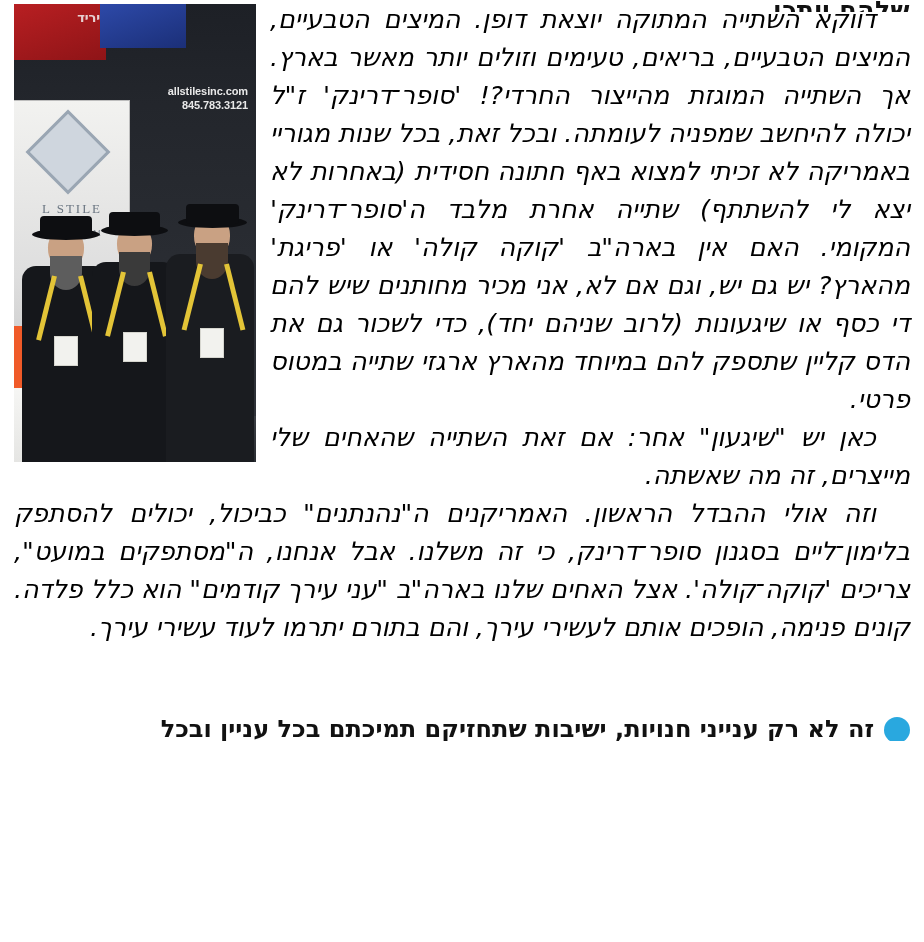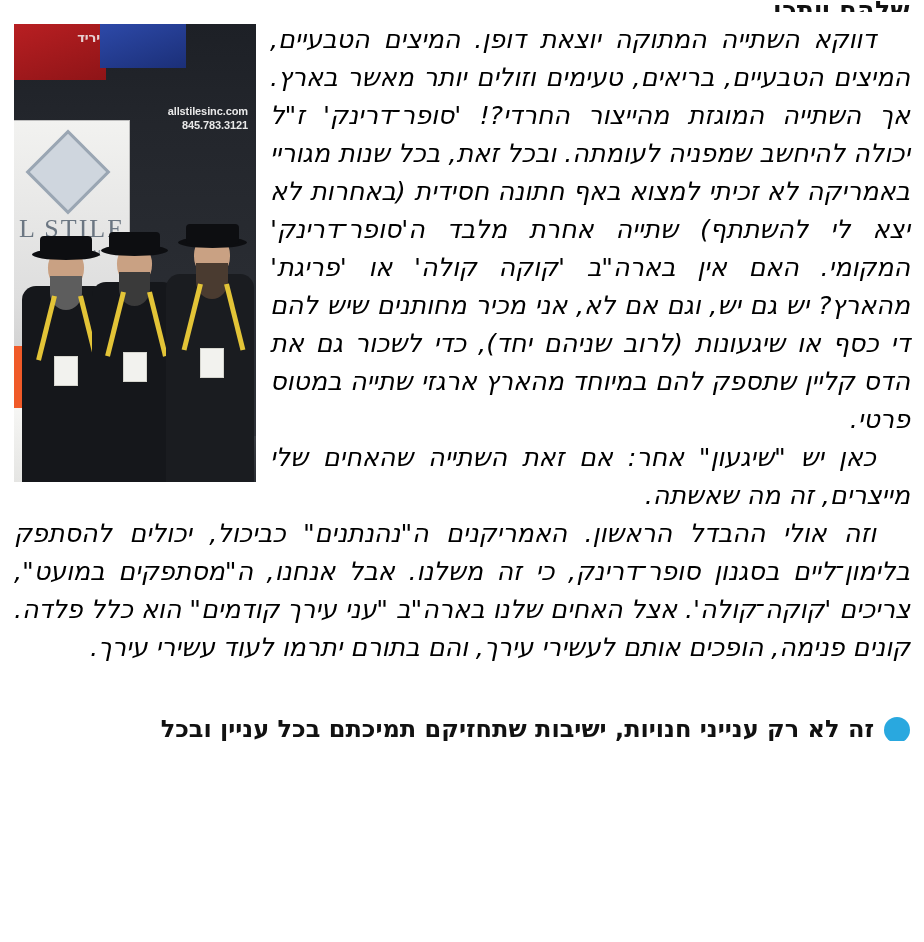--- a/index.html
+++ b/index.html
@@ -40,21 +40,20 @@
     white-space: nowrap;
   }
 
   
   .article {
     position: relative;
     direction: rtl;
     text-align: justify;
     font-size: 25.5px;
     line-height: 38px;
-    padding-top: 20px;
     letter-spacing: -0.1px;
   }
   .article p {
     margin: 0;
     text-indent: 34px;
     text-align: justify;
     text-align-last: right;
     font-style: italic;
   }
 
@@ -118,21 +117,21 @@
     background: #cfd6de;
     border: 3px solid #9aa6b3;
     transform: rotate(45deg);
   }
   .photo .booth-logo {
     position: absolute;
     left: 4px; top: 186px;
     width: 108px;
     text-align: center;
     font-family: "Liberation Serif", serif;
-    font-size: 26px;
+    font-size: 13px;
     letter-spacing: 2px;
     color: #6b7682;
   }
   .photo .booth-sub {
     position: absolute;
     left: 4px; top: 210px;
     width: 108px;
     text-align: center;
     font-family: "Liberation Serif", serif;
     font-size: 9px;

